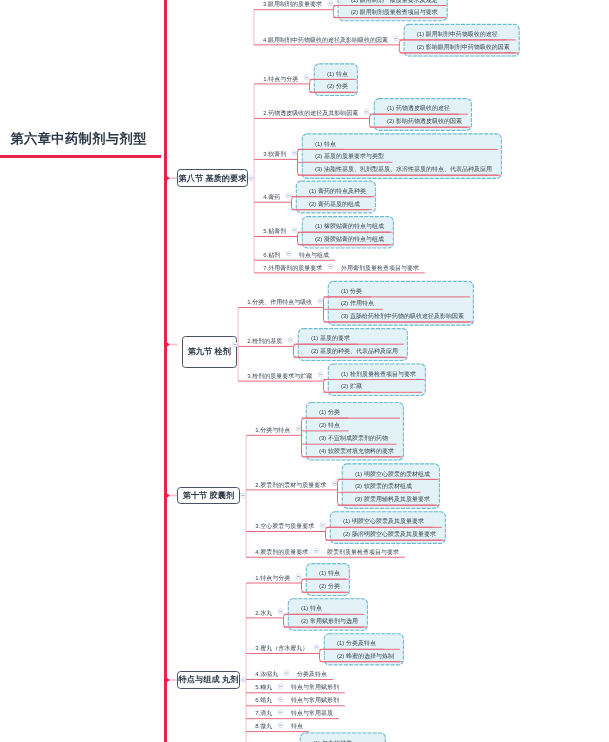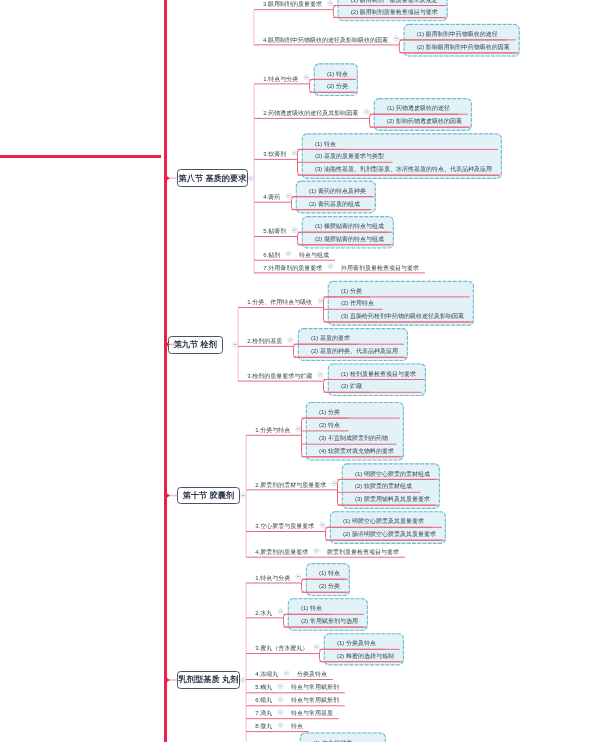--- a/index.html
+++ b/index.html
@@ -18,39 +18,40 @@
      display:flex;align-items:center;justify-content:center;letter-spacing:0.02px;}
 .group-box{position:absolute;border-radius:5px;}
 </style>
 </head>
 <body>
 
 <div id="mindmap">
 
   <div id="root-trunk" style="position: absolute; left: 163.5px; top: 0px; width: 3.7px; height: 742px; background: rgb(232, 34, 74);"></div>
   <div id="root-underline" style="position: absolute; left: 0px; top: 155.2px; width: 160.8px; height: 2.7px; background: rgb(232, 34, 74);"></div>
+  <div id="root-title" style="left: 10.4px; top: 130.3px;">第六章中药制剂与剂型</div>
 
   <div id="box-layer">
       <div class="group-box" style="left: 337.5px; top: -10.6px; width: 110.2px; height: 31.9px; background: rgb(226, 242, 247);"></div>
       <div class="group-box" style="left: 403.5px; top: 23.8px; width: 116.2px; height: 32.8px; background: rgb(226, 242, 247);"></div>
       <div class="section-box" style="left: 177.2px; top: 169.4px; width: 70.6px; height: 17.6px;">第八节 基质的要求</div>
       <div class="group-box" style="left: 313.7px; top: 63.3px; width: 44.2px; height: 32.7px; background: rgb(226, 242, 247);"></div>
       <div class="group-box" style="left: 373.7px; top: 98.1px; width: 98.2px; height: 32.8px; background: rgb(226, 242, 247);"></div>
       <div class="group-box" style="left: 301.7px; top: 133.3px; width: 200.2px; height: 45.6px; background: rgb(226, 242, 247);"></div>
       <div class="group-box" style="left: 295.7px; top: 180.6px; width: 80.2px; height: 32.8px; background: rgb(226, 242, 247);"></div>
       <div class="group-box" style="left: 301.7px; top: 216.1px; width: 92.2px; height: 32.4px; background: rgb(226, 242, 247);"></div>
-      <div class="section-box" style="left: 168px; top: 335.7px; width: 54.6px; height: 18px; text-align: right;">第九节 栓剂</div>
+      <div class="section-box" style="left: 182px; top: 335.7px; width: 54.6px; height: 32px; text-align: right;">第九节 栓剂</div>
       <div class="group-box" style="left: 327.7px; top: 280.8px; width: 146.2px; height: 44.9px; background: rgb(226, 242, 247);"></div>
       <div class="group-box" style="left: 297.7px; top: 328.1px; width: 110.2px; height: 32.9px; background: rgb(226, 242, 247);"></div>
       <div class="group-box" style="left: 327.7px; top: 363.4px; width: 98.2px; height: 32.6px; background: rgb(226, 242, 247);"></div>
       <div class="section-box" style="left: 177.2px; top: 486.7px; width: 62.6px; height: 17.6px;">第十节 胶囊剂</div>
       <div class="group-box" style="left: 305.7px; top: 402px; width: 98.2px; height: 58.5px; background: rgb(226, 242, 247);"></div>
       <div class="group-box" style="left: 341.7px; top: 463.3px; width: 98.2px; height: 45.6px; background: rgb(226, 242, 247);"></div>
       <div class="group-box" style="left: 329.7px; top: 511.2px; width: 116.2px; height: 32.7px; background: rgb(226, 242, 247);"></div>
-      <div class="section-box" style="left: 177.2px; top: 671.2px; width: 62.6px; height: 17.6px;">乳剂型基质 丸剂</div>
+      <div class="section-box" style="left: 177.2px; top: 671.2px; width: 62.6px; height: 17.6px;">特点与组成 丸剂</div>
       <div class="group-box" style="left: 305.7px; top: 563.1px; width: 44.2px; height: 32.9px; background: rgb(226, 242, 247);"></div>
       <div class="group-box" style="left: 287.7px; top: 598.2px; width: 80.2px; height: 32.6px; background: rgb(226, 242, 247);"></div>
       <div class="group-box" style="left: 323.7px; top: 633.2px; width: 80.2px; height: 32.2px; background: rgb(226, 242, 247);"></div>
       <div class="group-box" style="left: 299.7px; top: 732.4px; width: 86.2px; height: 32.7px; background: rgb(226, 242, 247);"></div>
     </div>
   <svg id="wire-layer" viewBox="0 0 609 742">
       <path d="M253.9 9.7 L253.9 44.9" fill="none" stroke="#f4bcc6" stroke-width="1"></path>
       <path d="M253.9 9.7 L333.3 9.7" fill="none" stroke="#e8697e" stroke-width="1"></path>
       <g transform="translate(330.20,3.20)">
         <circle r="2.45" fill="#fff" stroke="#c3cde9" stroke-width="0.65"></circle>

